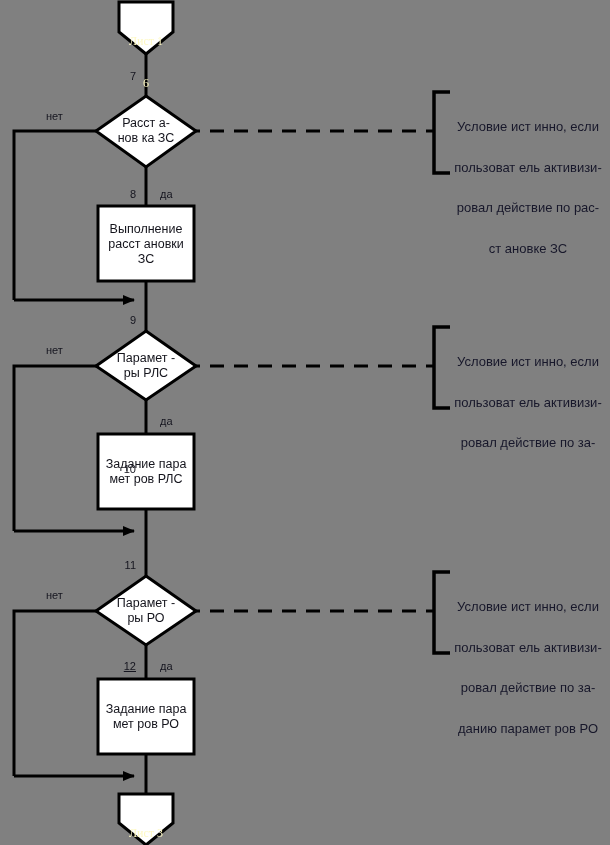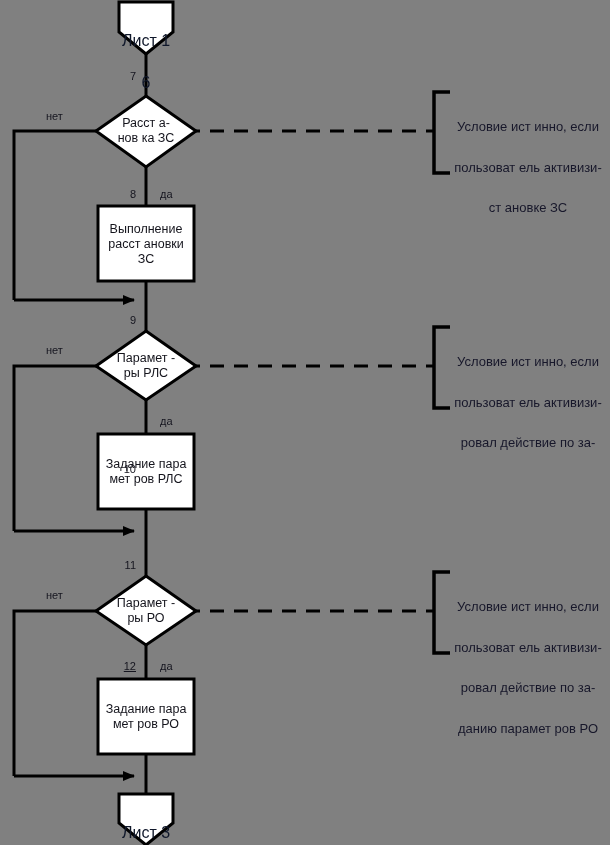--- a/index.html
+++ b/index.html
@@ -38,24 +38,25 @@
     color: #14141c;
     white-space: pre;
     display: flex;
     align-items: center;
     justify-content: center;
     flex-direction: column;
   }
   .conn-text {
     position: absolute;
     text-align: center;
-    font-size: 16px;
+    font-size: 12px;
     line-height: 14px;
-    color: #0f172a;
-    white-space: pre;
+    color: #fef9c3;
+    white-space: pre;
+    font-family: Liberation Serif, serif;
   }
   .note-text {
     position: absolute;
     text-align: center;
     font-size: 13px;
     line-height: 13.5px;
     color: #17172a;
     white-space: pre;
     letter-spacing: 0px;
   }
@@ -186,20 +187,21 @@
 </div>
 
 <div class="conn-text" style="left:106px; top:798px; width:80px;">
   <div>Лист 3</div>
   
 </div>
 
 <div class="note-text" style="left:448px; top:93px; width:160px;">
   <div>Условие ист инно, если</div>
   <div>пользоват ель активизи-</div>
+  <div>ровал действие по рас-</div>
   <div>ст ановке ЗС</div>
 </div>
 
 <div class="note-text" style="left:448px; top:328px; width:160px;">
   <div>Условие ист инно, если</div>
   <div>пользоват ель активизи-</div>
   <div>ровал действие по за-</div>
 </div>
 
 <div class="note-text" style="left:448px; top:573px; width:160px;">

